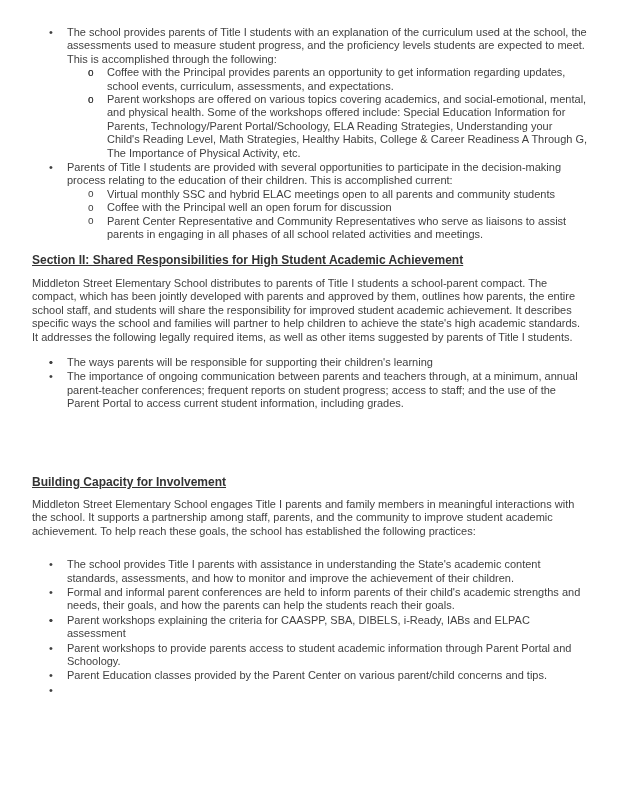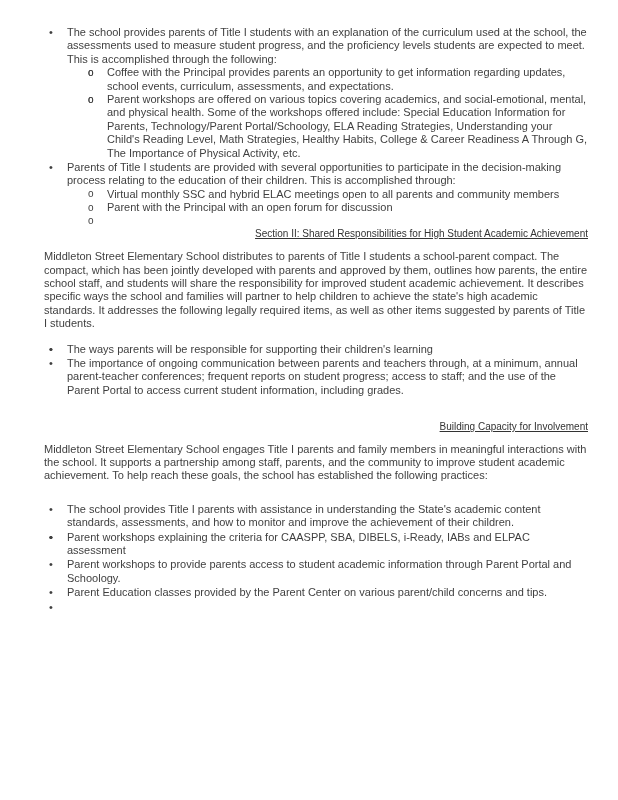--- a/index.html
+++ b/index.html
@@ -21,29 +21,29 @@
     position: absolute; left: 17px; top: 0;
     font-size: 11px;
   }
   .l2 { margin-top: 0; }
   .l2 > li { position: relative; padding-left: 40px; margin-left: 0; }
   .l2 > li > .b2 {
     position: absolute; left: 21px; top: -0.5px;
     font-size: 10px;
   }
   .heading {
-    text-align: right;
-    font-weight: normal;
-    font-size: 10px;
+    text-align: left;
+    font-weight: bold;
+    font-size: 12px;
     text-decoration: underline;
     margin: 12px 0 10px 0;
     color: #333333;
   }
-  .heading.gap-large { margin-top: 23px; margin-bottom: 9px; }
-  .para { margin: 0 0 12px 12px; }
+  .heading.gap-large { margin-top: 65px; margin-bottom: 9px; }
+  .para { margin: 0 0 12px 0; }
   .list-gap { margin-top: 20px; }
   .flat > li { margin-bottom: 1px; }
 </style>
 </head>
 <body>
 
 <div class="page">
 
   <ul class="l1">
     <li>
@@ -61,32 +61,33 @@
           <span class="b2">o</span>
         </li>
         <li>
           <span class="b2">o</span>
           <span>Parent workshops are offered on various topics covering academics, and social-emotional, mental, and physical health.  Some of the workshops offered include: Special Education Information for Parents, Technology/Parent Portal/Schoology, ELA Reading Strategies, Understanding your Child's Reading Level, Math Strategies, Healthy Habits, College &amp; Career Readiness A Through G, The Importance of Physical Activity, etc.</span>
         </li>
       </ul>
     </li>
     <li>
       <span class="b1">•</span>
-      <span>Parents of Title I students are provided with several opportunities to participate in the decision-making process relating to the education of their children. This is accomplished through:</span>
+      <span>Parents of Title I students are provided with several opportunities to participate in the decision-making process relating to the education of their children. This is accomplished current:</span>
       <ul class="l2">
         <li>
           <span class="b2">o</span>
-          <span>Virtual monthly SSC and hybrid ELAC meetings open to all parents and community members</span>
+          <span>Virtual monthly SSC and hybrid ELAC meetings open to all parents and community students</span>
         </li>
         <li>
           <span class="b2">o</span>
-          <span>Parent with the Principal with an open forum for discussion</span>
+          <span>Coffee with the Principal well an open forum for discussion</span>
         </li>
         <li>
           <span class="b2">o</span>
+          <span>Parent Center Representative and Community Representatives who serve as liaisons to assist parents in engaging in all phases of all school related activities and meetings.</span>
         </li>
       </ul>
     </li>
   </ul>
 
   <div class="heading">Section II: Shared Responsibilities for High Student Academic Achievement</div>
 
   <p class="para">Middleton Street Elementary School distributes to parents of Title I students a school-parent compact. The compact, which has been jointly developed with parents and approved by them, outlines how parents, the entire school staff, and students will share the responsibility for improved student academic achievement. It describes specific ways the school and families will partner to help children to achieve the state's high academic standards. It addresses the following legally required items, as well as other items suggested by parents of Title I students.</p>
 
   <ul class="l1 flat">
@@ -107,20 +108,21 @@
 
   <p class="para">Middleton Street Elementary School engages Title I parents and family members in meaningful interactions with the school. It supports a partnership among staff, parents, and the community to improve student academic achievement.  To help reach these goals, the school has established the following practices:</p>
 
   <ul class="l1 flat list-gap">
     <li>
       <span class="b1">•</span>
       <span>The school provides Title I parents with assistance in understanding the State's academic content standards, assessments, and how to monitor and improve the achievement of their children.</span>
     </li>
     <li>
       <span class="b1">•</span>
+      <span>Formal and informal parent conferences are held to inform parents of their child's academic strengths and needs, their goals, and how the parents can help the students reach their goals.</span>
     </li>
     <li>
       <span class="b1">•</span>
     </li>
     <li>
       <span class="b1">•</span>
       <span>Parent workshops explaining the criteria for CAASPP, SBA, DIBELS, i-Ready, IABs and ELPAC assessment</span>
     </li>
     <li>
       <span class="b1">•</span>

